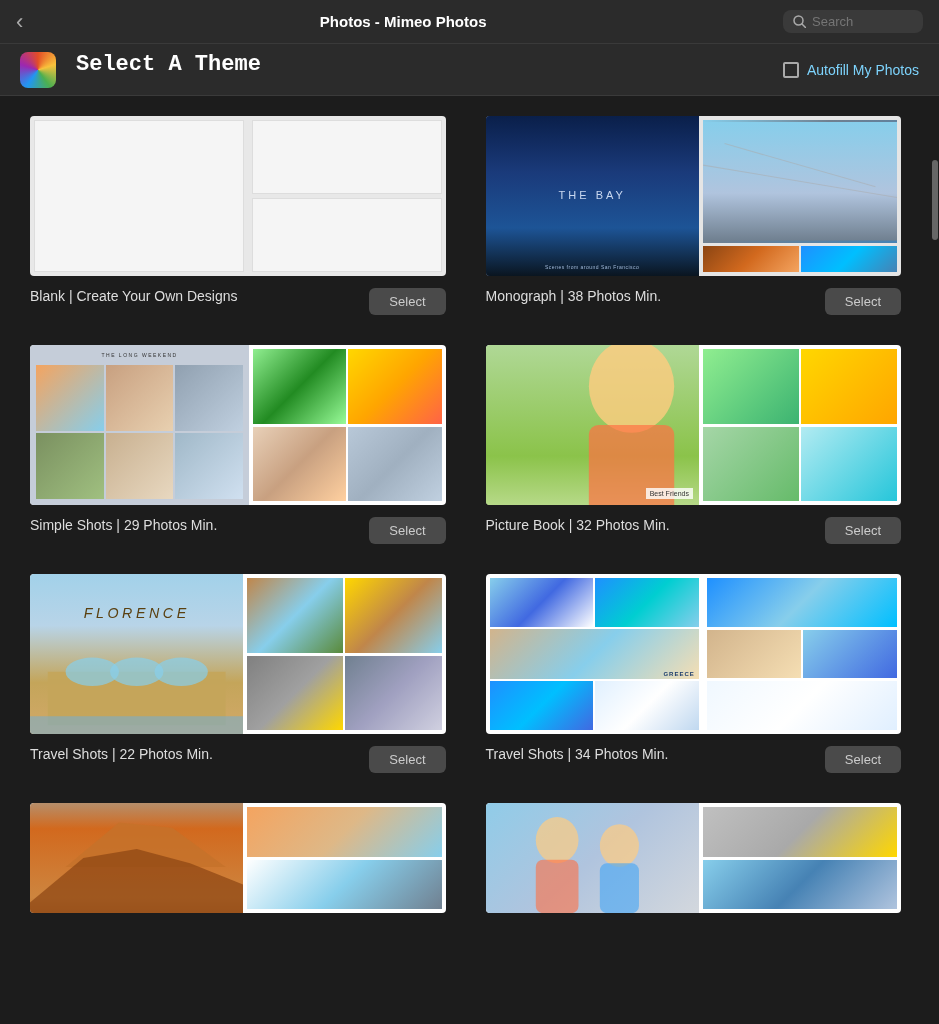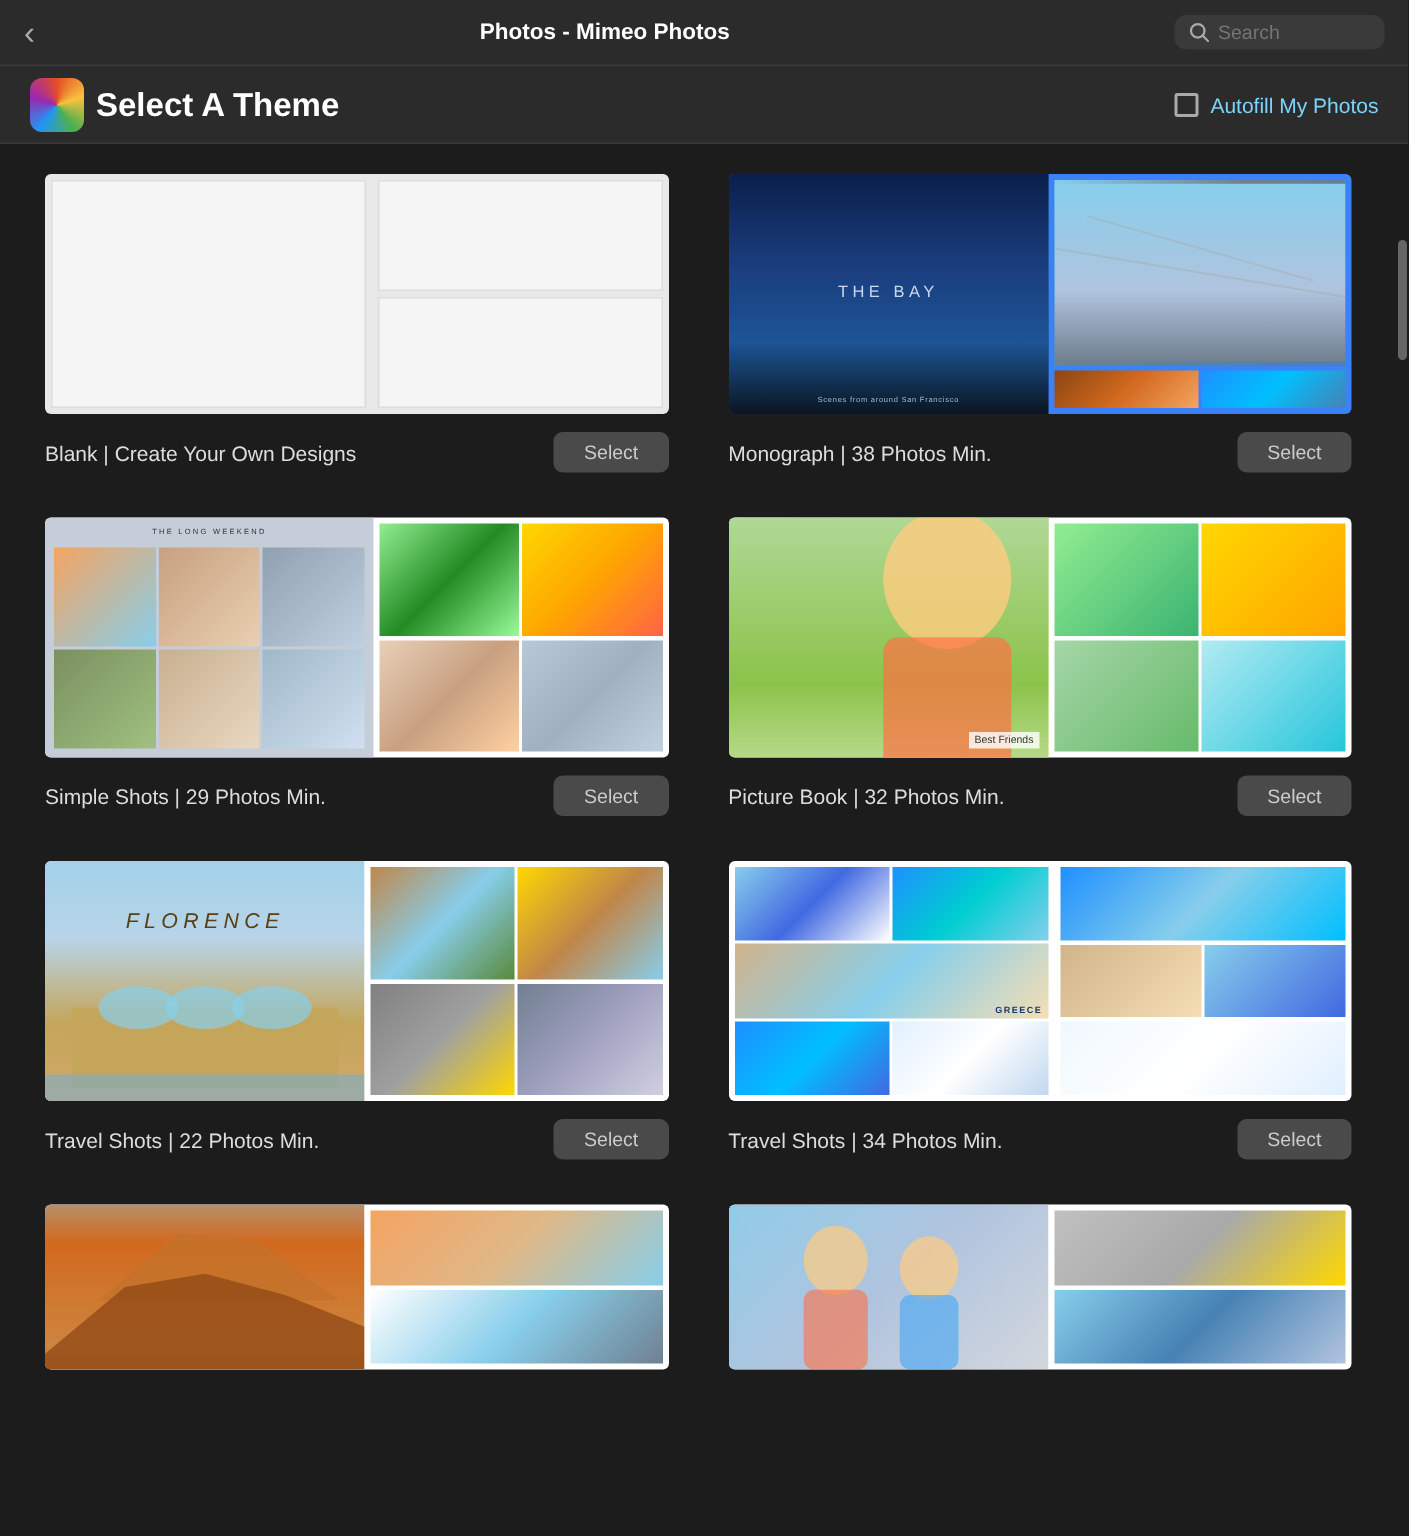--- a/index.html
+++ b/index.html
@@ -62,22 +62,22 @@
       height: 52px;
       display: flex;
       align-items: center;
       justify-content: space-between;
       padding: 0 20px;
       border-bottom: 1px solid #3a3a3a;
     }
 
     .sub-header-left {
       display: flex;
-      align-items: center;
-      gap: 8px;
+      gap: 20px;
+      font-family: Liberation Mono, monospace;
     }
 
     .app-icon {
       width: 36px;
       height: 36px;
       border-radius: 8px;
       background: conic-gradient(from 0deg, #e44d26, #f9c23c, #4caf50, #2196f3, #9c27b0, #e44d26);
       flex-shrink: 0;
     }
 
@@ -179,21 +179,21 @@
     }
 
     .blank-right-bottom {
       background: #f8f8f8;
       border: 1px solid #e0e0e0;
       flex: 1;
     }
 
     .theme-footer {
       display: flex;
-      align-items: center;
+      align-items: flex-start;
       justify-content: space-between;
     }
 
     .theme-name {
       font-size: 14px;
       color: #ddd;
       font-weight: 400;
     }
 
     .select-btn {
@@ -255,21 +255,21 @@
           <div class="blank-right-bottom" style="flex:1;background:#f5f5f5;border:1px solid #ddd;"></div>
         </div>
       </div>
       <div class="theme-footer">
         <span class="theme-name">Blank | Create Your Own Designs</span>
         <button class="select-btn">Select</button>
       </div>
     </div>
 
     <div class="theme-card">
-      <div class="theme-preview" style="background:#3b82f6;gap:4px;padding:0;">
+      <div class="theme-preview" style="background:#e5e5e5;gap:4px;padding:0;">
 
         <div style="flex:1.1;background:linear-gradient(180deg,#0d2b5e 0%,#1a4a8a 40%,#0d2b5e 100%);position:relative;display:flex;flex-direction:column;align-items:center;justify-content:flex-end;padding-bottom:10px;">
           <div style="position:absolute;top:0;left:0;right:0;bottom:0;overflow:hidden;">
             <div style="width:100%;height:70%;background:linear-gradient(180deg,#0a1f4a,#1a3a7a,#1d5496);"></div>
             <div style="width:100%;height:30%;background:linear-gradient(180deg,#1d5496,#0a1520);display:flex;align-items:flex-end;">
               
             </div>
           </div>
           <div style="position:absolute;top:50%;left:50%;transform:translate(-50%,-60%);text-align:center;z-index:1;">
             <div style="font-size:11px;letter-spacing:3px;color:#c9d8f0;font-weight:300;">THE BAY</div>

